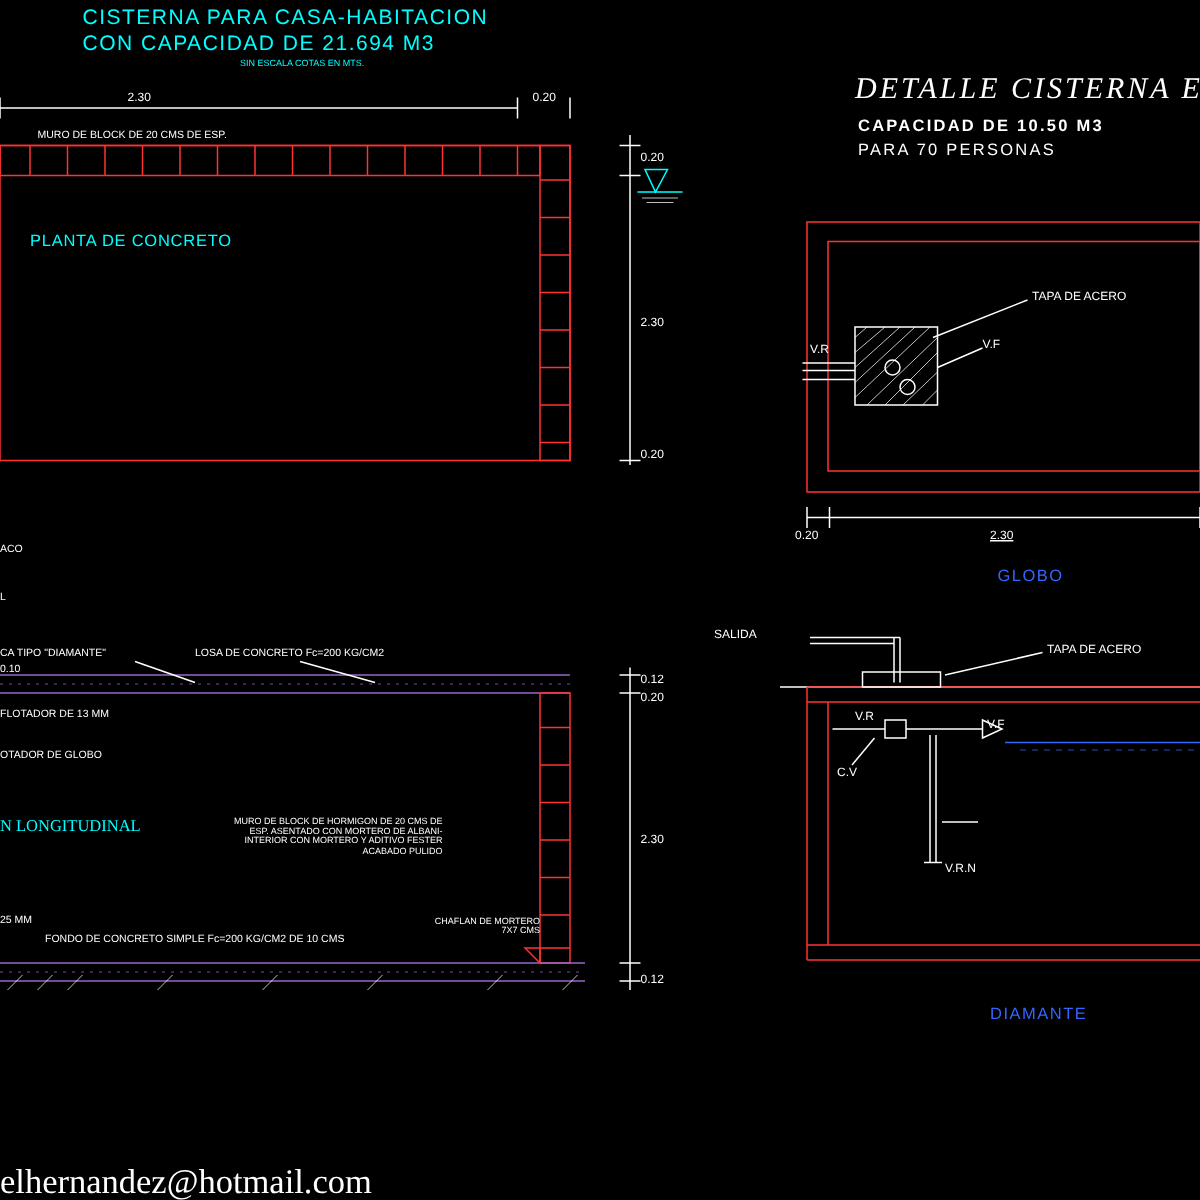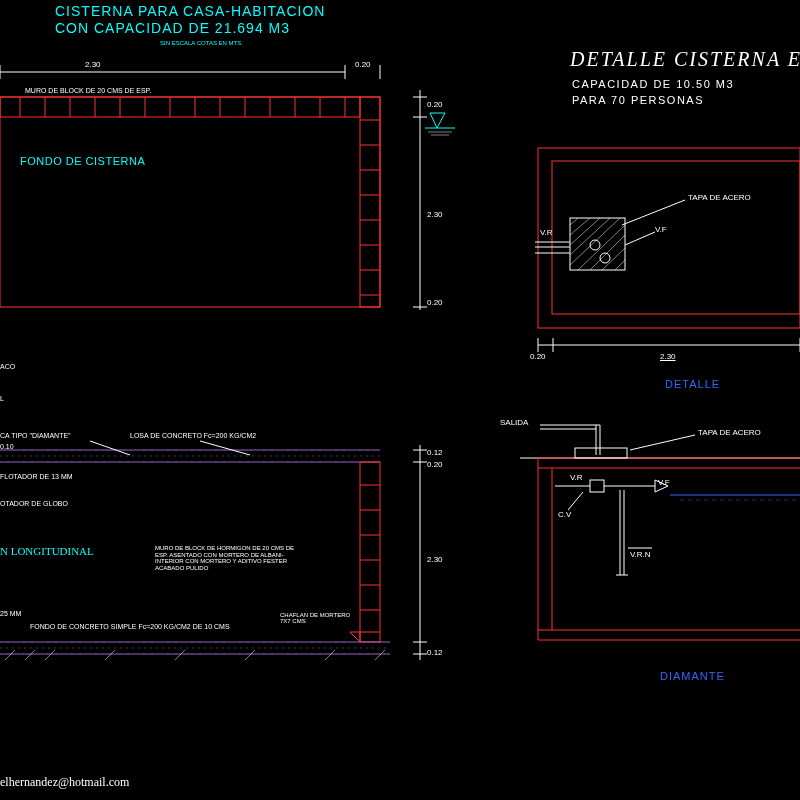--- a/index.html
+++ b/index.html
@@ -4,21 +4,21 @@
   <style>
     * { margin: 0; padding: 0; box-sizing: border-box; }
     body {
       width: 800px;
       height: 800px;
       background: #000;
       position: relative;
       font-family: Arial, sans-serif;
       overflow: hidden;
     }
-    .text { position: absolute; white-space: nowrap; }
+    .text { position: absolute; white-space: nowrap; text-align: right; }
     .cyan { color: #00ffff; }
     .blue { color: #3366ff; }
     .white { color: #ffffff; }
     .red-line { stroke: #ff3333; stroke-width: 1; fill: none; }
     .white-line { stroke: #ffffff; stroke-width: 1; fill: none; }
     .cyan-line { stroke: #00ffff; stroke-width: 1; fill: none; }
     .blue-line { stroke: #3366ff; stroke-width: 1; fill: none; }
     .purple-line { stroke: #9966cc; stroke-width: 1; fill: none; }
     .hatch { stroke: #ffffff; stroke-width: 0.5; fill: none; }
     svg { position: absolute; left: 0; top: 0; }
@@ -79,21 +79,21 @@
 
   <polygon points="430,113 445,113 437,128" class="cyan-line"></polygon>
   <line x1="425" y1="128" x2="455" y2="128" class="cyan-line"></line>
   <line x1="428" y1="132" x2="452" y2="132" class="hatch"></line>
   <line x1="431" y1="135" x2="449" y2="135" class="hatch"></line>
 </svg>
 
 <div class="text white small" style="left:85px; top:60px;">2.30</div>
 <div class="text white small" style="left:355px; top:60px;">0.20</div>
 <div class="text white xsmall" style="left:25px; top:87px;">MURO DE BLOCK DE 20 CMS DE ESP.</div>
-<div class="text cyan med" style="left:20px; top:155px; letter-spacing:0.5px;">FONDO DE CISTERNA</div>
+<div class="text cyan med" style="left:20px; top:155px; letter-spacing:0.5px;">PLANTA DE CONCRETO</div>
 <div class="text white small" style="left:427px; top:100px;">0.20</div>
 <div class="text white small" style="left:427px; top:210px;">2.30</div>
 <div class="text white small" style="left:427px; top:298px;">0.20</div>
 
 <svg width="800" height="800">
 
   <line x1="0" y1="450" x2="380" y2="450" class="purple-line"></line>
   <line x1="0" y1="462" x2="380" y2="462" class="purple-line"></line>
 
   <line x1="0" y1="456" x2="380" y2="456" stroke="#9966cc" stroke-width="0.5" stroke-dasharray="2 4"></line>
@@ -143,21 +143,21 @@
 <div class="text white tiny" style="left:155px; top:545px; width:140px; white-space:normal; line-height:1.1;">MURO DE BLOCK DE HORMIGON DE 20 CMS DE ESP. ASENTADO CON MORTERO DE ALBANI- INTERIOR CON MORTERO Y ADITIVO FESTER ACABADO PULIDO</div>
 <div class="text white xsmall" style="left:0px; top:610px;">25 MM</div>
 <div class="text white tiny" style="left:280px; top:612px; width:80px; white-space:normal;">CHAFLAN DE MORTERO 7X7 CMS</div>
 <div class="text white xsmall" style="left:30px; top:623px;">FONDO DE CONCRETO SIMPLE Fc=200 KG/CM2 DE 10 CMS</div>
 <div class="text white small" style="left:427px; top:448px;">0.12</div>
 <div class="text white small" style="left:427px; top:460px;">0.20</div>
 <div class="text white small" style="left:427px; top:555px;">2.30</div>
 <div class="text white small" style="left:427px; top:648px;">0.12</div>
 
 <div class="text white xl title-font" style="left:570px; top:48px;">DETALLE CISTERNA E</div>
-<div class="text white med" style="left:572px; top:78px; letter-spacing:1.5px;">CAPACIDAD DE 10.50 M3</div>
+<div class="text white med" style="left:572px; top:78px; letter-spacing:1.5px;font-weight:bold;">CAPACIDAD DE 10.50 M3</div>
 <div class="text white med" style="left:572px; top:94px; letter-spacing:1.5px;">PARA 70 PERSONAS</div>
 
 <svg width="800" height="800">
 
   <rect x="538" y="148" width="262" height="180" class="red-line"></rect>
   <rect x="552" y="161" width="248" height="153" class="red-line"></rect>
 
   <rect x="570" y="218" width="55" height="52" class="white-line"></rect>
   <line x1="570" y1="225" x2="578" y2="218" class="hatch"></line>
   <line x1="570" y1="235" x2="590" y2="218" class="hatch"></line>
@@ -182,21 +182,21 @@
   <line x1="538" y1="338" x2="538" y2="352" class="white-line"></line>
   <line x1="553" y1="338" x2="553" y2="352" class="white-line"></line>
   <line x1="800" y1="338" x2="800" y2="352" class="white-line"></line>
 </svg>
 
 <div class="text white small" style="left:688px; top:193px;">TAPA DE ACERO</div>
 <div class="text white small" style="left:540px; top:228px;">V.R</div>
 <div class="text white small" style="left:655px; top:225px;">V.F</div>
 <div class="text white small" style="left:530px; top:352px;">0.20</div>
 <div class="text white small" style="left:660px; top:352px; text-decoration:underline;">2.30</div>
-<div class="text blue med" style="left:665px; top:378px; letter-spacing:1px;">DETALLE</div>
+<div class="text blue med" style="left:665px; top:378px; letter-spacing:1px;">GLOBO</div>
 
 <svg width="800" height="800">
 
   <line x1="520" y1="458" x2="800" y2="458" class="white-line"></line>
 
   <line x1="538" y1="458" x2="800" y2="458" class="red-line"></line>
   <line x1="538" y1="468" x2="800" y2="468" class="red-line"></line>
 
   <line x1="538" y1="458" x2="538" y2="640" class="red-line"></line>
   <line x1="552" y1="468" x2="552" y2="630" class="red-line"></line>
@@ -222,21 +222,21 @@
   <line x1="680" y1="500" x2="800" y2="500" stroke="#3366ff" stroke-width="0.5" stroke-dasharray="4 4"></line>
 
   <line x1="568" y1="510" x2="583" y2="492" class="white-line"></line>
 
   <line x1="620" y1="490" x2="620" y2="575" class="white-line"></line>
   <line x1="624" y1="490" x2="624" y2="575" class="white-line"></line>
   <line x1="616" y1="575" x2="628" y2="575" class="white-line"></line>
   <line x1="628" y1="548" x2="652" y2="548" class="white-line"></line>
 </svg>
 
-<div class="text white small" style="left:500px; top:418px;">SALIDA</div>
+<div class="text white small" style="left:476px; top:418px;">SALIDA</div>
 <div class="text white small" style="left:698px; top:428px;">TAPA DE ACERO</div>
 <div class="text white small" style="left:570px; top:473px;">V.R</div>
 <div class="text white small" style="left:658px; top:478px;">V.F</div>
 <div class="text white small" style="left:558px; top:510px;">C.V</div>
-<div class="text white small" style="left:630px; top:550px;">V.R.N</div>
+<div class="text white small" style="left:630px; top:574px;">V.R.N</div>
 <div class="text blue med" style="left:660px; top:670px; letter-spacing:1px;">DIAMANTE</div>
 
-<div class="text white" style="left:0px; top:775px; font-size:12px; font-family:'Times New Roman',serif;">elhernandez@hotmail.com</div>
+<div class="text white" style="left:0px; top:775px; font-size:23px; font-family:'Times New Roman',serif;">elhernandez@hotmail.com</div>
 
 </body></html>

